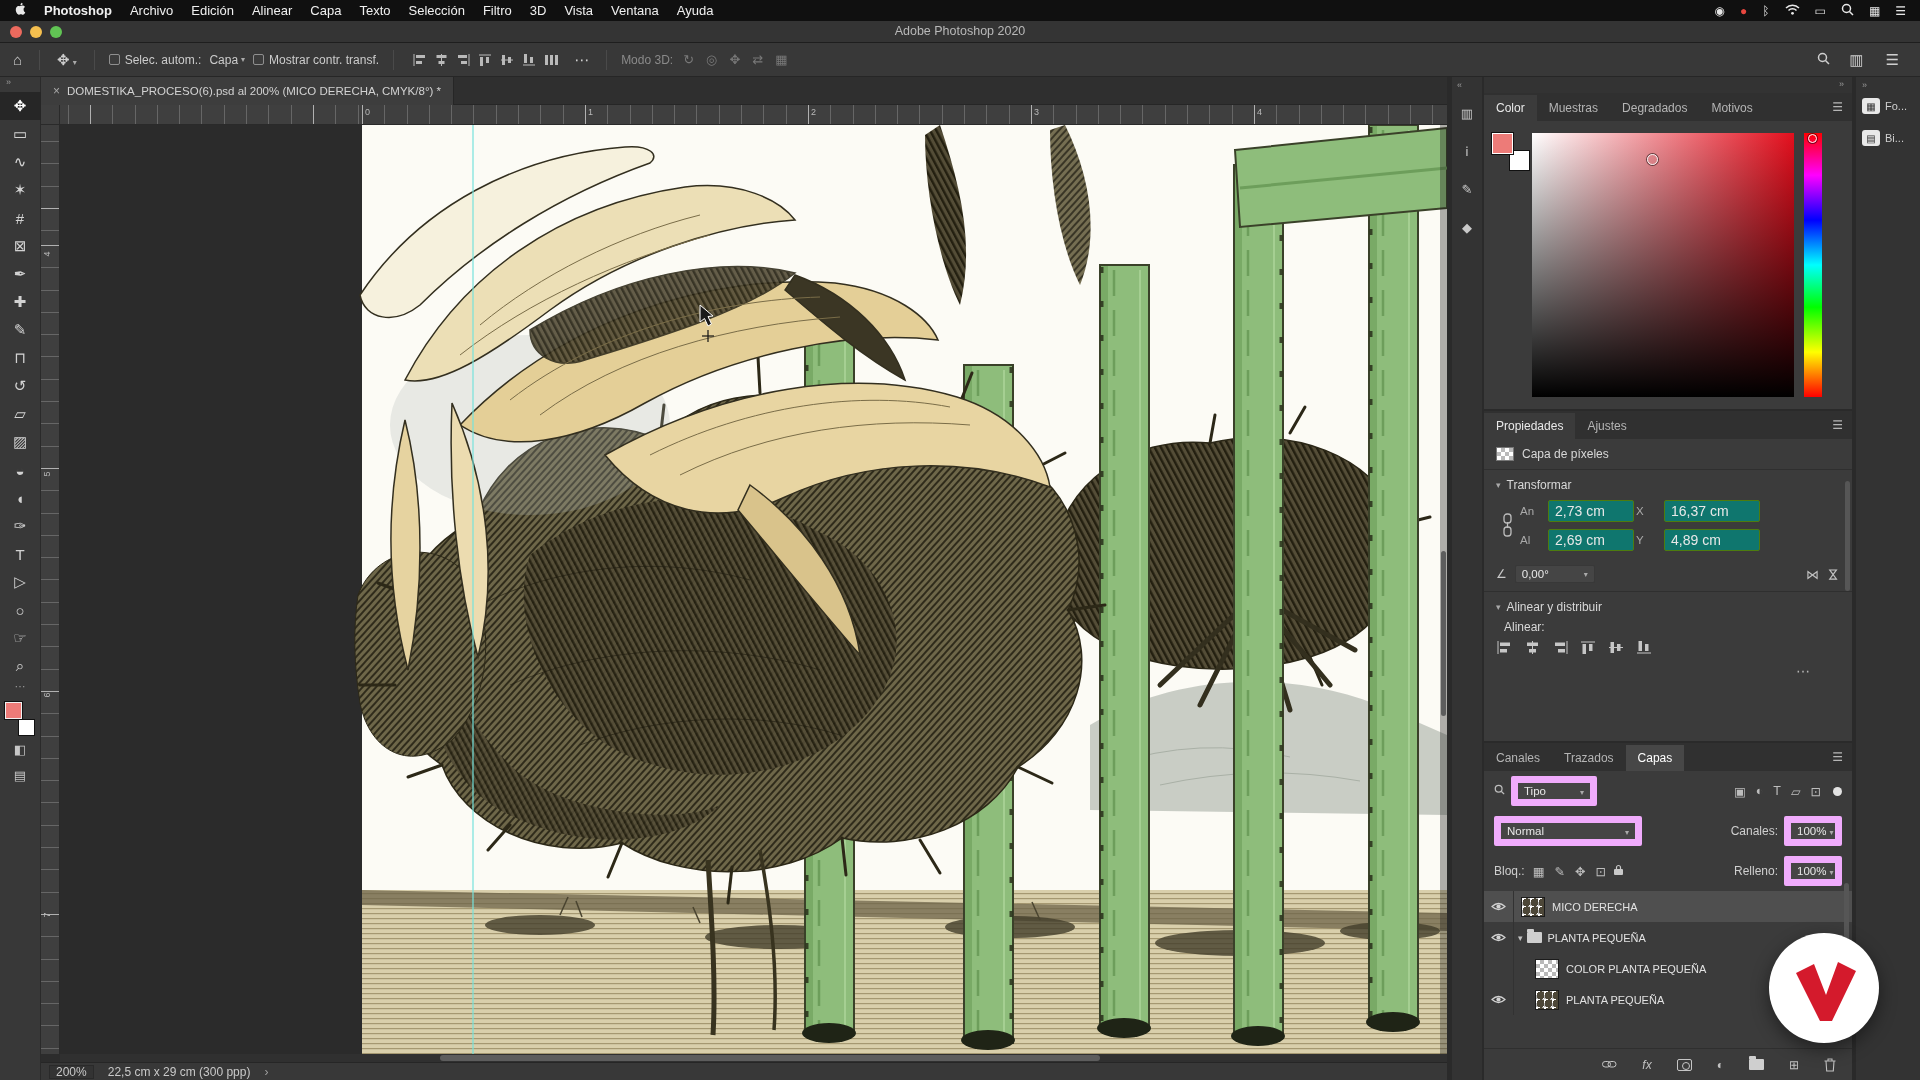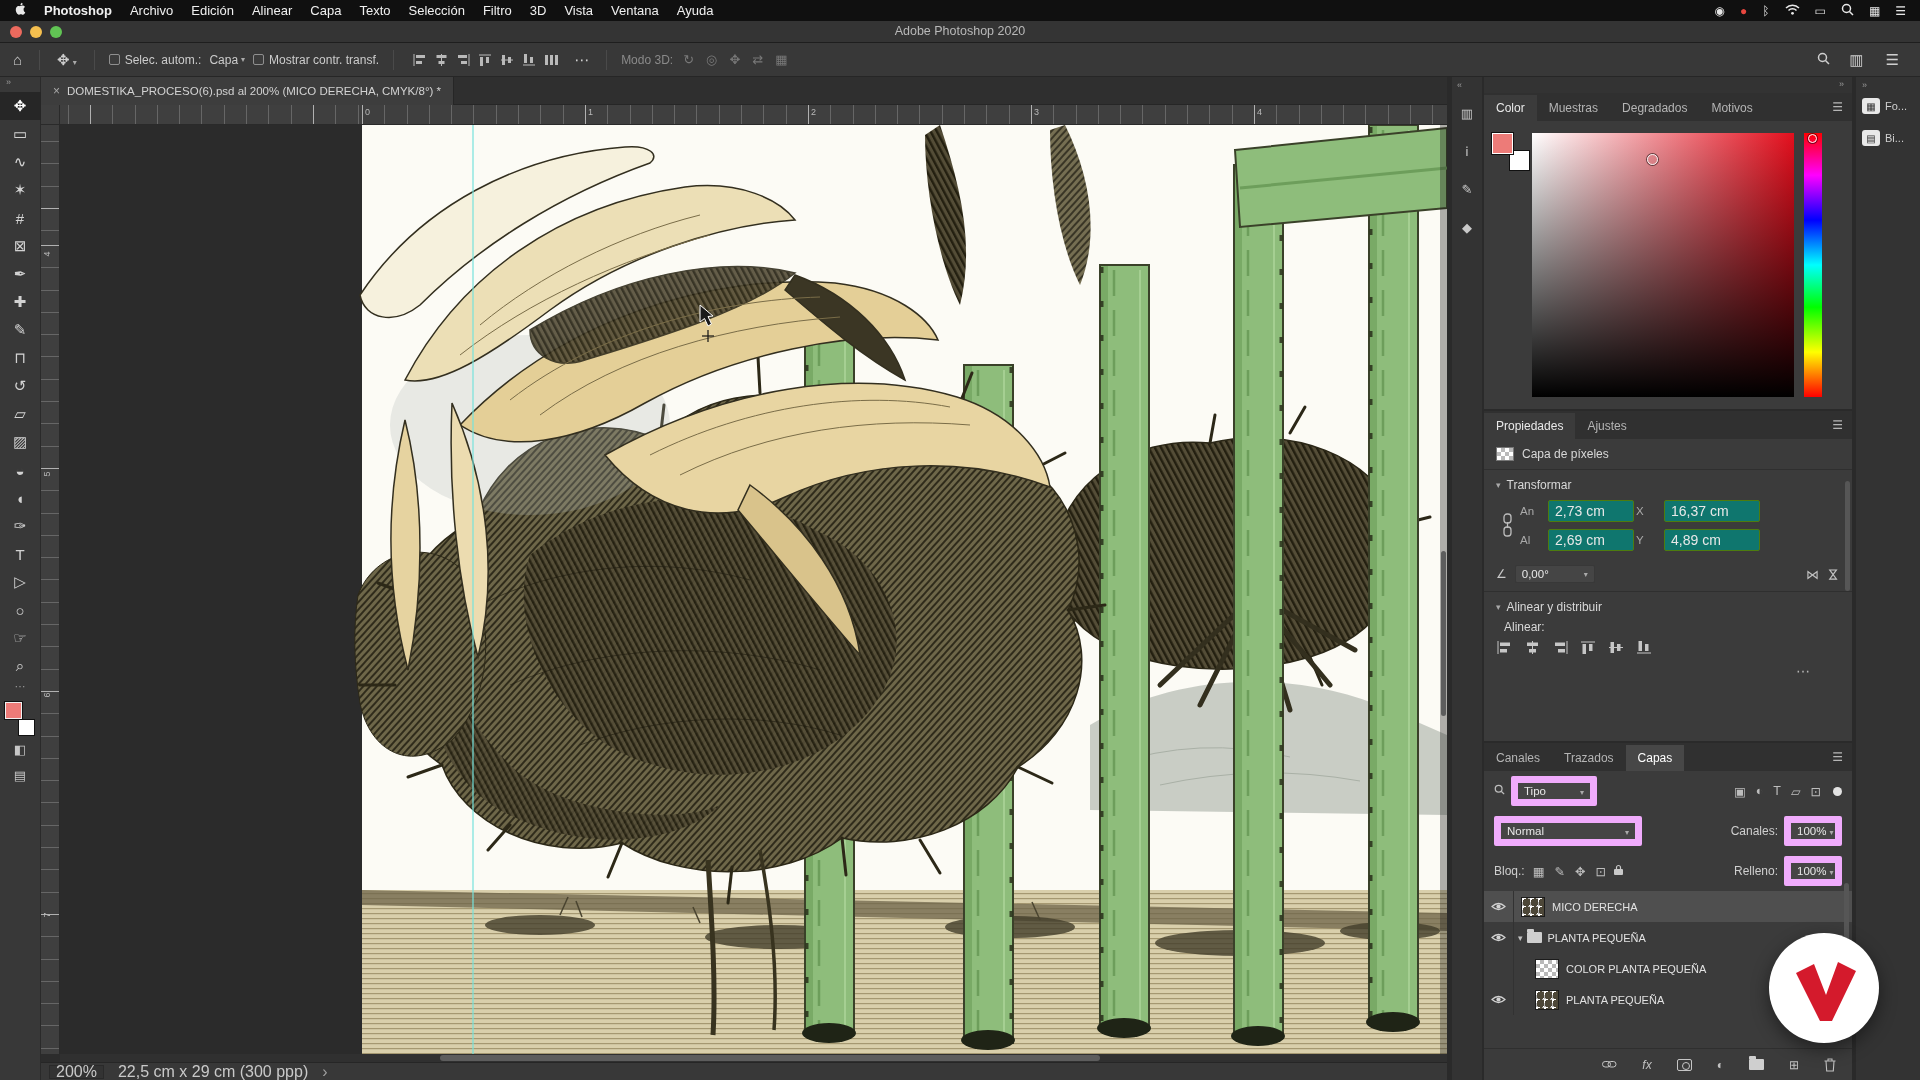--- a/index.html
+++ b/index.html
@@ -61,21 +61,21 @@
   #ruler-left{position:absolute;left:41px;top:125px;width:19px;height:929px;background:#3f3f3f;border-right:1px solid #2a2a2a;overflow:hidden;
     background-image:repeating-linear-gradient(to bottom,rgba(160,160,160,.40) 0 1px,transparent 1px 22.3px),repeating-linear-gradient(to bottom,rgba(210,210,210,.85) 0 1px,transparent 1px 223px);
     background-position:10px 120px,0 120px;}
   #ruler-left span{position:absolute;left:3px;font-size:9px;color:#b9b9b9;transform:rotate(-90deg)}
   #canvas-wrap{position:absolute;left:60px;top:125px;width:1387px;height:929px;background:#2b2b2b}
   #canvas-wrap svg{display:block}
   #vscroll{position:absolute;left:1440px;top:125px;width:7px;height:929px;background:rgba(30,30,30,.35)}
   #vscroll .vthumb{position:absolute;left:1px;top:426px;width:5px;height:165px;background:#5d5d5d;border-radius:3px}
   #hscroll{position:absolute;left:60px;top:1054px;width:1387px;height:8px;background:#303030}
   #hscroll .hthumb{position:absolute;left:380px;top:1px;width:660px;height:6px;background:#5d5d5d;border-radius:3px}
-  #statusbar{position:absolute;left:41px;top:1062px;width:1406px;height:18px;background:#383838;border-top:1px solid #262626;display:flex;align-items:center;gap:14px;font-size:16px;color:#c9c9c9;padding:0 8px}
+  #statusbar{position:absolute;left:41px;top:1062px;width:1406px;height:18px;background:#383838;border-top:1px solid #262626;display:flex;align-items:center;gap:14px;font-size:12px;color:#c9c9c9;padding:0 8px}
   #statusbar .zoombox{background:#333;border:1px solid #2a2a2a;padding:0 6px;height:14px;display:flex;align-items:center}
   #statusbar .chev{color:#9f9f9f}
 
   
   #right-bg{position:absolute;left:1447px;top:77px;width:473px;height:1003px;background:#2a2a2a}
   #panel-strip{position:absolute;left:1452px;top:77px;width:30px;height:1003px;background:#333333}
   #panel-strip .chev{font-size:9px;color:#9a9a9a;padding:3px 0 0 5px}
   .pstrip-icon{width:30px;height:30px;display:flex;align-items:center;justify-content:center;font-size:13px;color:#c9c9c9;margin-top:8px}
 
   .panel{position:absolute;left:1484px;width:368px;background:#3b3b3b}

